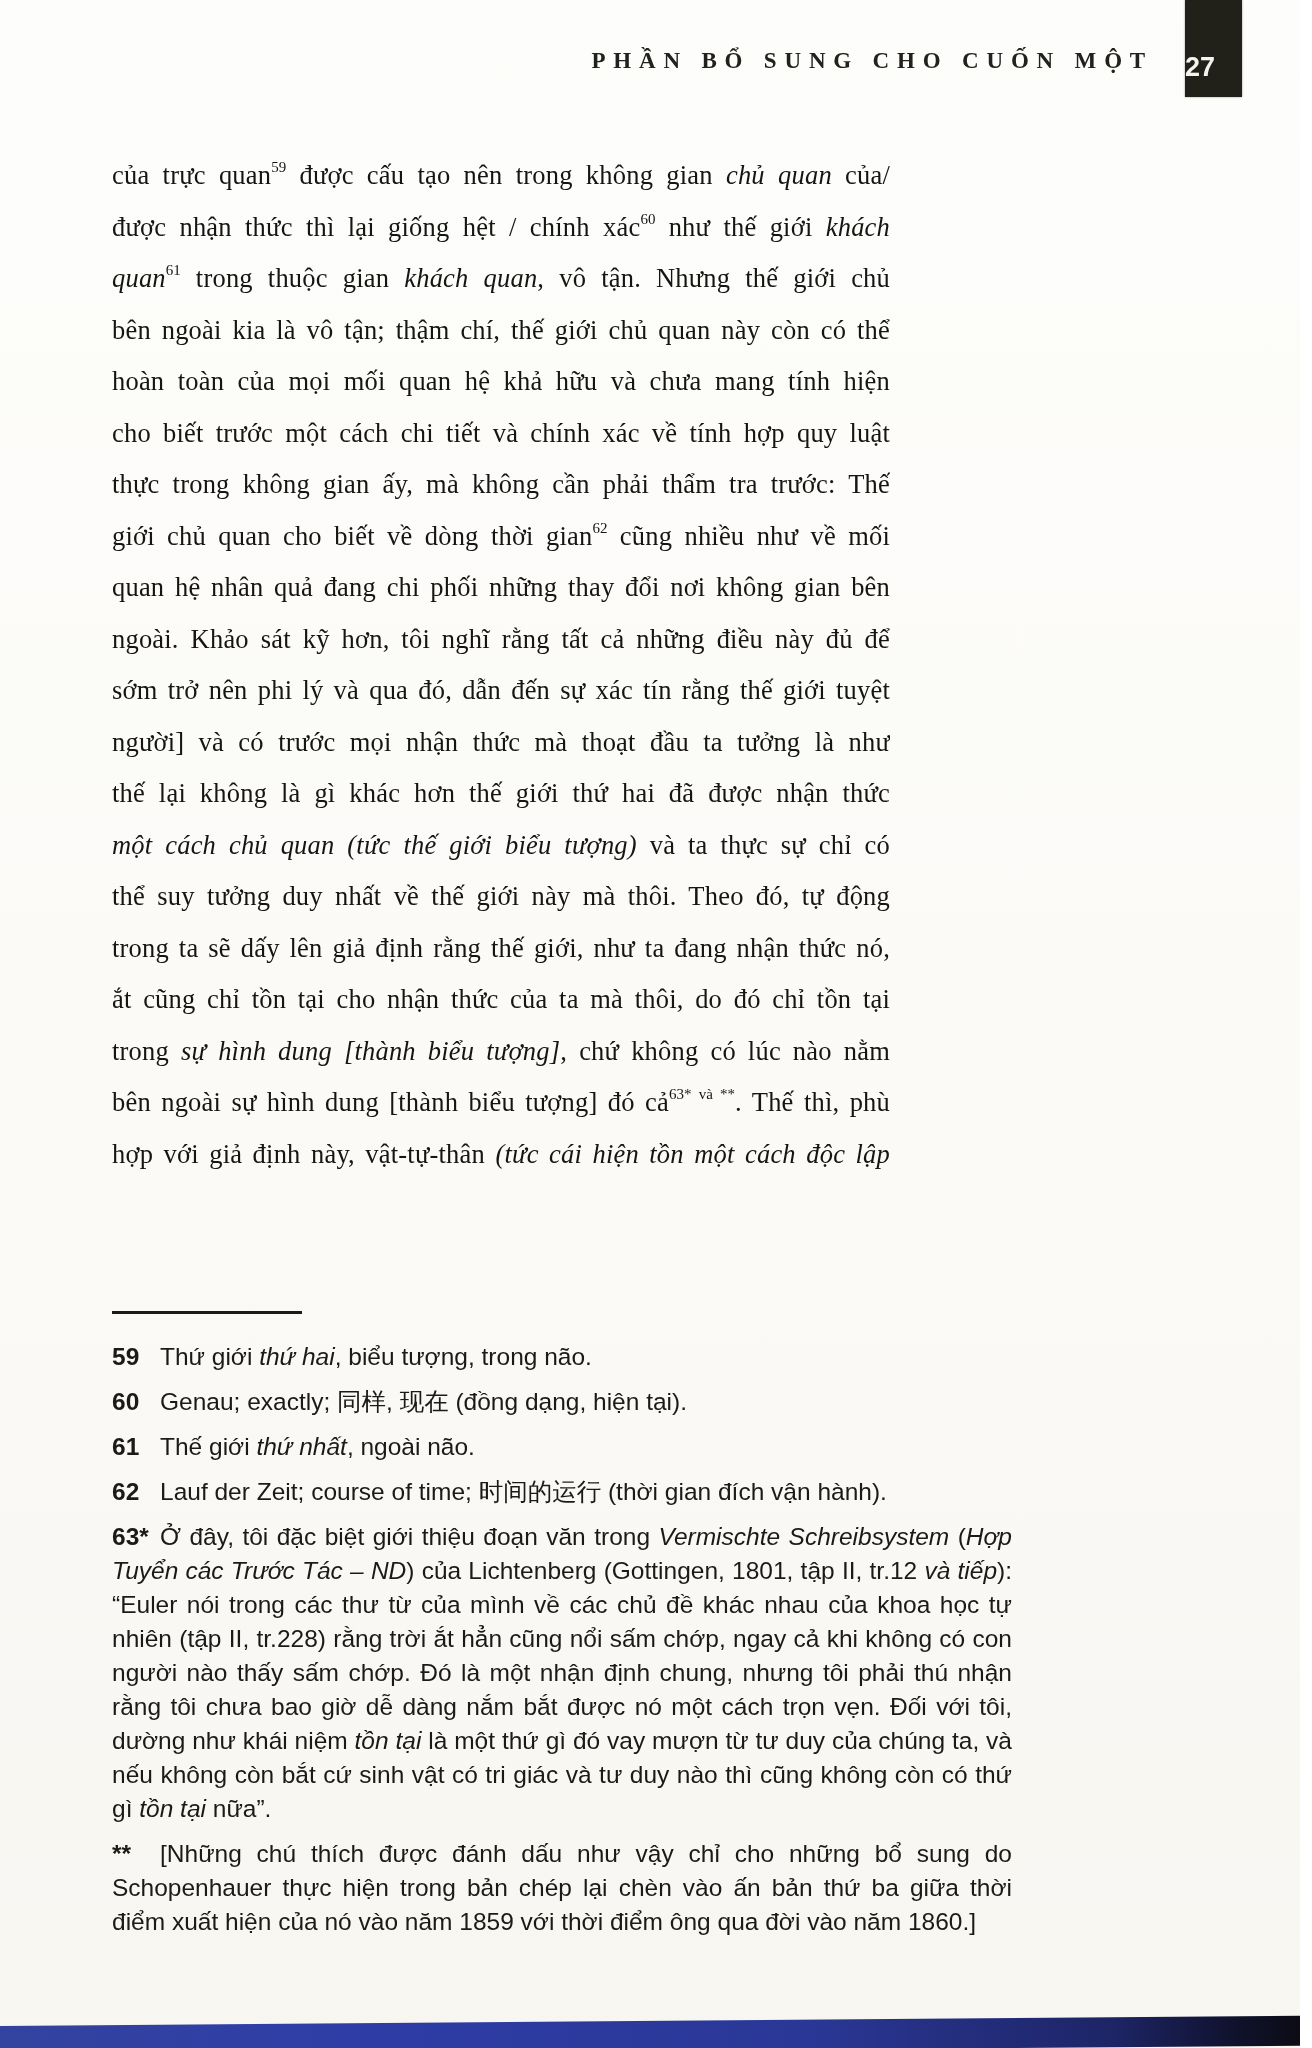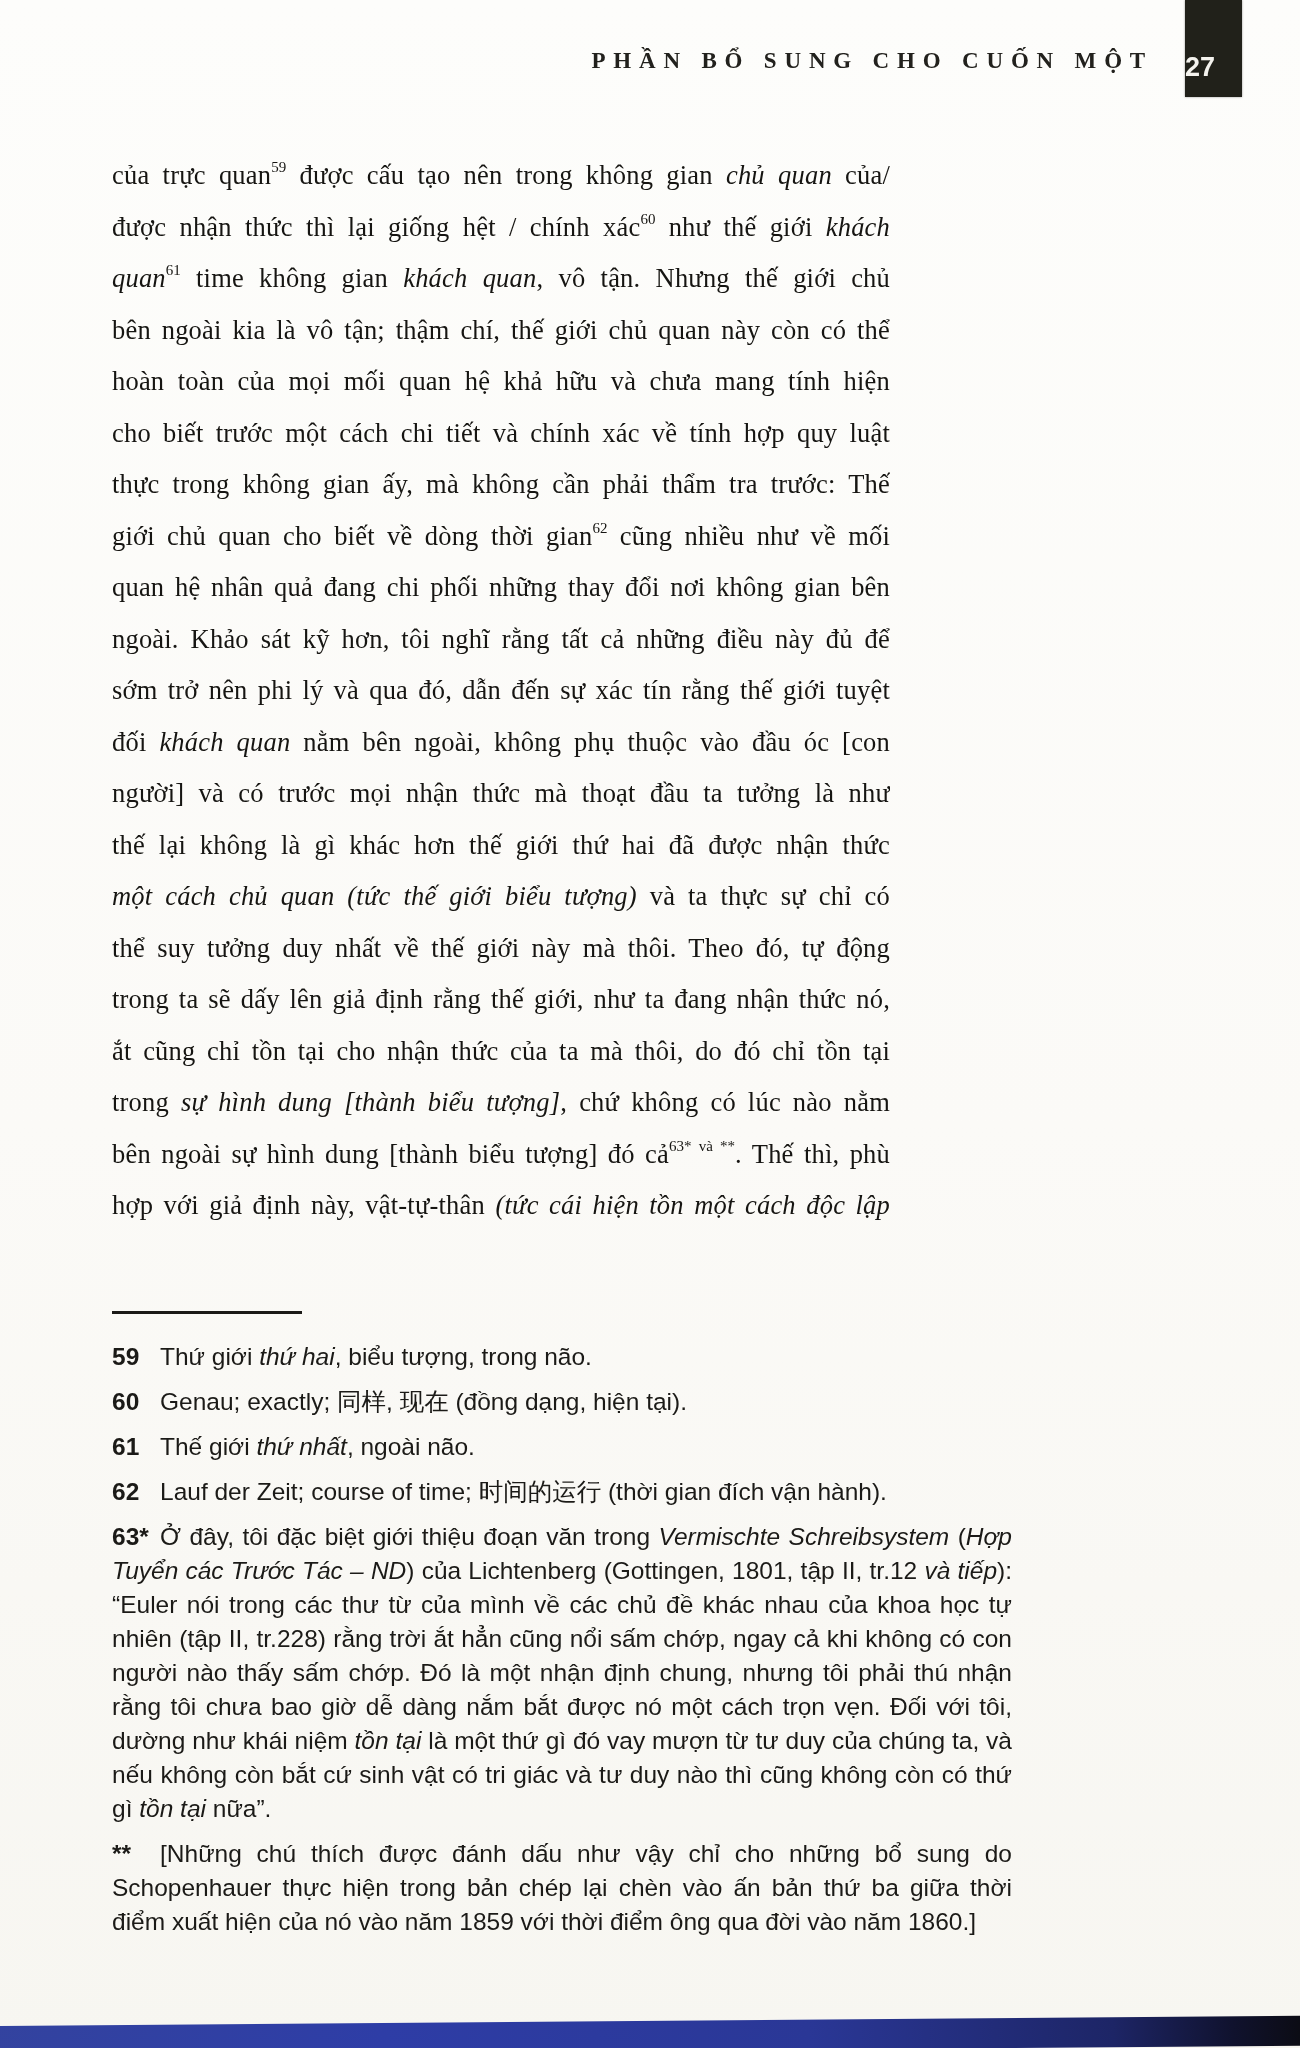--- a/index.html
+++ b/index.html
@@ -74,30 +74,29 @@
 
   <div class="header-title">PHẦN BỔ SUNG CHO CUỐN MỘT</div>
 
   <div class="page-badge">
     <span class="num">27</span>
   </div>
 
   <div class="body-block" id="body-lines">
       <div class="body-line"><span>của trực quan</span><sup>59</sup><span> được cấu tạo nên trong không gian </span><span class="it">chủ quan</span><span> của/</span></div>
       <div class="body-line"><span>được nhận thức thì lại giống hệt / chính xác</span><sup>60</sup><span> như thế giới </span><span class="it">khách</span></div>
-      <div class="body-line"><span class="it">quan</span><sup>61</sup><span> time không gian </span><span class="it">khách quan</span><span>, vô tận. Nhưng thế giới chủ</span></div>
+      <div class="body-line"><span class="it">quan</span><sup>61</sup><span> trong thuộc gian </span><span class="it">khách quan</span><span>, vô tận. Nhưng thế giới chủ</span></div>
       <div class="body-line"><span>bên ngoài kia là vô tận; thậm chí, thế giới chủ quan này còn có thể</span></div>
       <div class="body-line"><span>hoàn toàn của mọi mối quan hệ khả hữu và chưa mang tính hiện</span></div>
       <div class="body-line"><span>cho biết trước một cách chi tiết và chính xác về tính hợp quy luật</span></div>
       <div class="body-line"><span>thực trong không gian ấy, mà không cần phải thẩm tra trước: Thế</span></div>
       <div class="body-line"><span>giới chủ quan cho biết về dòng thời gian</span><sup>62</sup><span> cũng nhiều như về mối</span></div>
       <div class="body-line"><span>quan hệ nhân quả đang chi phối những thay đổi nơi không gian bên</span></div>
       <div class="body-line"><span>ngoài. Khảo sát kỹ hơn, tôi nghĩ rằng tất cả những điều này đủ để</span></div>
       <div class="body-line"><span>sớm trở nên phi lý và qua đó, dẫn đến sự xác tín rằng thế giới tuyệt</span></div>
-      <div class="body-line"><span>đối </span><span class="it">khách quan</span><span> nằm bên ngoài, không phụ thuộc vào đầu óc [con</span></div>
       <div class="body-line"><span>người] và có trước mọi nhận thức mà thoạt đầu ta tưởng là như</span></div>
       <div class="body-line"><span>thế lại không là gì khác hơn thế giới thứ hai đã được nhận thức</span></div>
       <div class="body-line"><span class="it">một cách chủ quan (tức thế giới biểu tượng)</span><span> và ta thực sự chỉ có</span></div>
       <div class="body-line"><span>thể suy tưởng duy nhất về thế giới này mà thôi. Theo đó, tự động</span></div>
       <div class="body-line"><span>trong ta sẽ dấy lên giả định rằng thế giới, như ta đang nhận thức nó,</span></div>
       <div class="body-line"><span>ắt cũng chỉ tồn tại cho nhận thức của ta mà thôi, do đó chỉ tồn tại</span></div>
       <div class="body-line"><span>trong </span><span class="it">sự hình dung [thành biểu tượng]</span><span>, chứ không có lúc nào nằm</span></div>
       <div class="body-line"><span>bên ngoài sự hình dung [thành biểu tượng] đó cả</span><sup>63* và **</sup><span>. Thế thì, phù</span></div>
       <div class="body-line"><span>hợp với giả định này, vật-tự-thân </span><span class="it">(tức cái hiện tồn một cách độc lập</span></div>
     </div>

